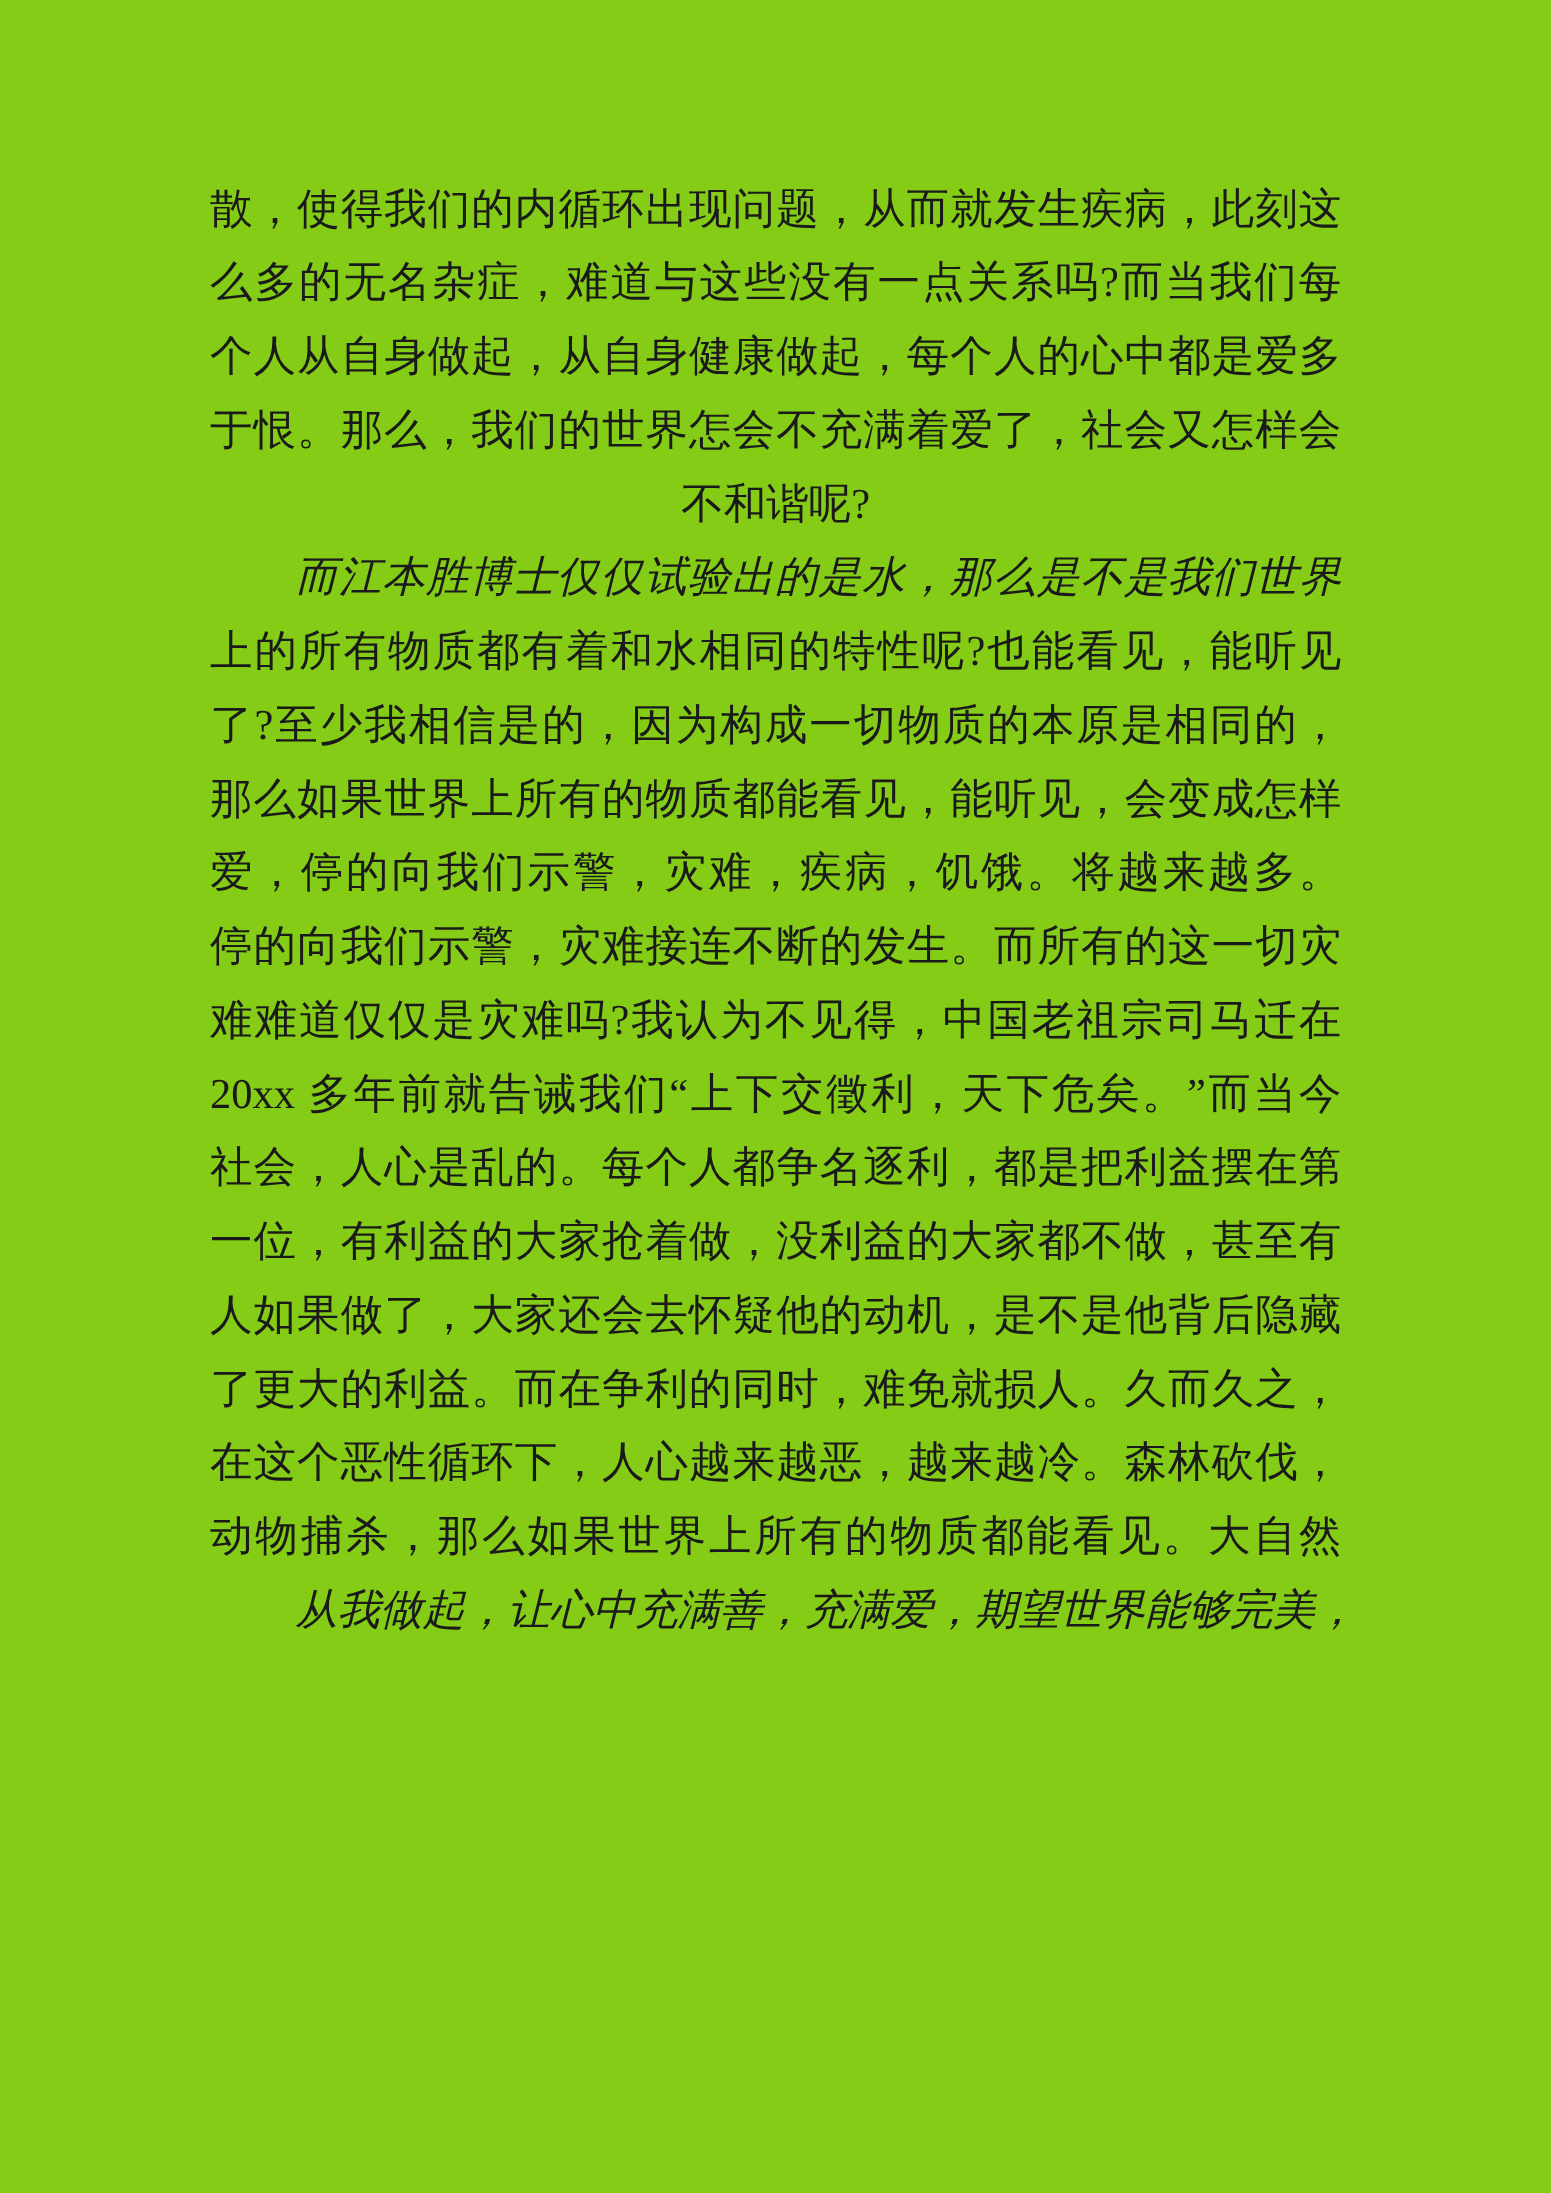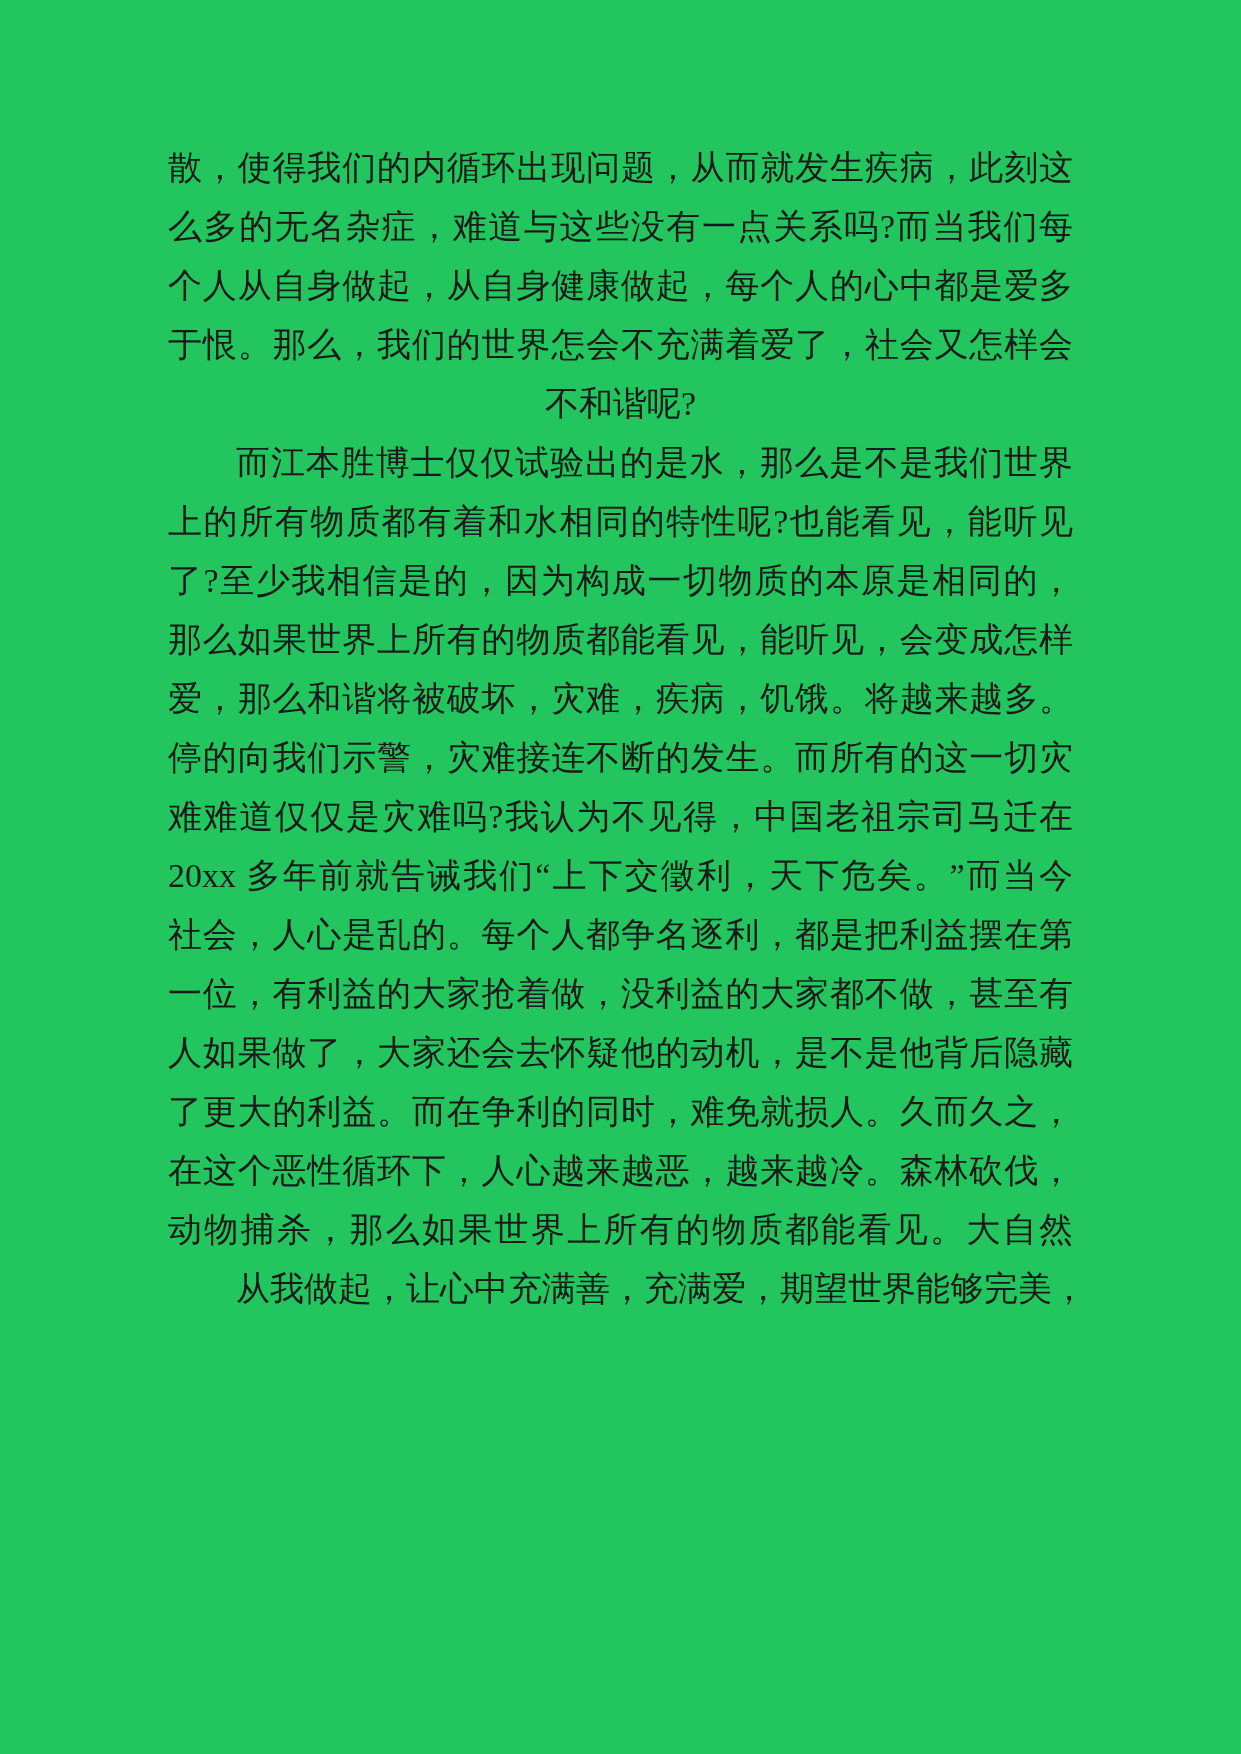--- a/index.html
+++ b/index.html
@@ -12,21 +12,21 @@
     height: 1754px;
     position: relative;
     font-family: "Liberation Serif", "DejaVu Serif", serif;
     overflow: hidden;
   }
   .page {
     position: absolute;
     left: 0; top: 0;
     width: 1241px;
     height: 1754px;
-    background: #22c55e;
+    background: #84cc16;
   }
   .doc-text {
     position: absolute;
     left: 168px;
     top: 138px;
     width: 905px;
     color: #1a1a1a;
     font-size: 34px;
     line-height: 59px;
   }
@@ -35,37 +35,38 @@
     white-space: nowrap;
     text-align: center;
   }
   .line.flush {
     text-align: justify;
     text-align-last: justify;
     text-justify: inter-character;
   }
   .line.indent {
     text-indent: 2em;
+    font-style: italic;
   }
 </style>
 </head>
 <body>
 
 <div class="page">
   <div class="doc-text" id="doc-text">
       <div class="line flush">散，使得我们的内循环出现问题，从而就发生疾病，此刻这</div>
       <div class="line flush">么多的无名杂症，难道与这些没有一点关系吗?而当我们每</div>
       <div class="line flush">个人从自身做起，从自身健康做起，每个人的心中都是爱多</div>
       <div class="line flush">于恨。那么，我们的世界怎会不充满着爱了，社会又怎样会</div>
       <div class="line">不和谐呢?</div>
       <div class="line flush indent">而江本胜博士仅仅试验出的是水，那么是不是我们世界</div>
       <div class="line flush">上的所有物质都有着和水相同的特性呢?也能看见，能听见</div>
       <div class="line flush">了?至少我相信是的，因为构成一切物质的本原是相同的，</div>
       <div class="line flush">那么如果世界上所有的物质都能看见，能听见，会变成怎样</div>
-      <div class="line flush">爱，那么和谐将被破坏，灾难，疾病，饥饿。将越来越多。</div>
+      <div class="line flush">爱，停的向我们示警，灾难，疾病，饥饿。将越来越多。</div>
       <div class="line flush">停的向我们示警，灾难接连不断的发生。而所有的这一切灾</div>
       <div class="line flush">难难道仅仅是灾难吗?我认为不见得，中国老祖宗司马迁在</div>
       <div class="line flush">20xx 多年前就告诫我们“上下交徵利，天下危矣。”而当今</div>
       <div class="line flush">社会，人心是乱的。每个人都争名逐利，都是把利益摆在第</div>
       <div class="line flush">一位，有利益的大家抢着做，没利益的大家都不做，甚至有</div>
       <div class="line flush">人如果做了，大家还会去怀疑他的动机，是不是他背后隐藏</div>
       <div class="line flush">了更大的利益。而在争利的同时，难免就损人。久而久之，</div>
       <div class="line flush">在这个恶性循环下，人心越来越恶，越来越冷。森林砍伐，</div>
       <div class="line flush">动物捕杀，那么如果世界上所有的物质都能看见。大自然</div>
       <div class="line indent">从我做起，让心中充满善，充满爱，期望世界能够完美，</div>

